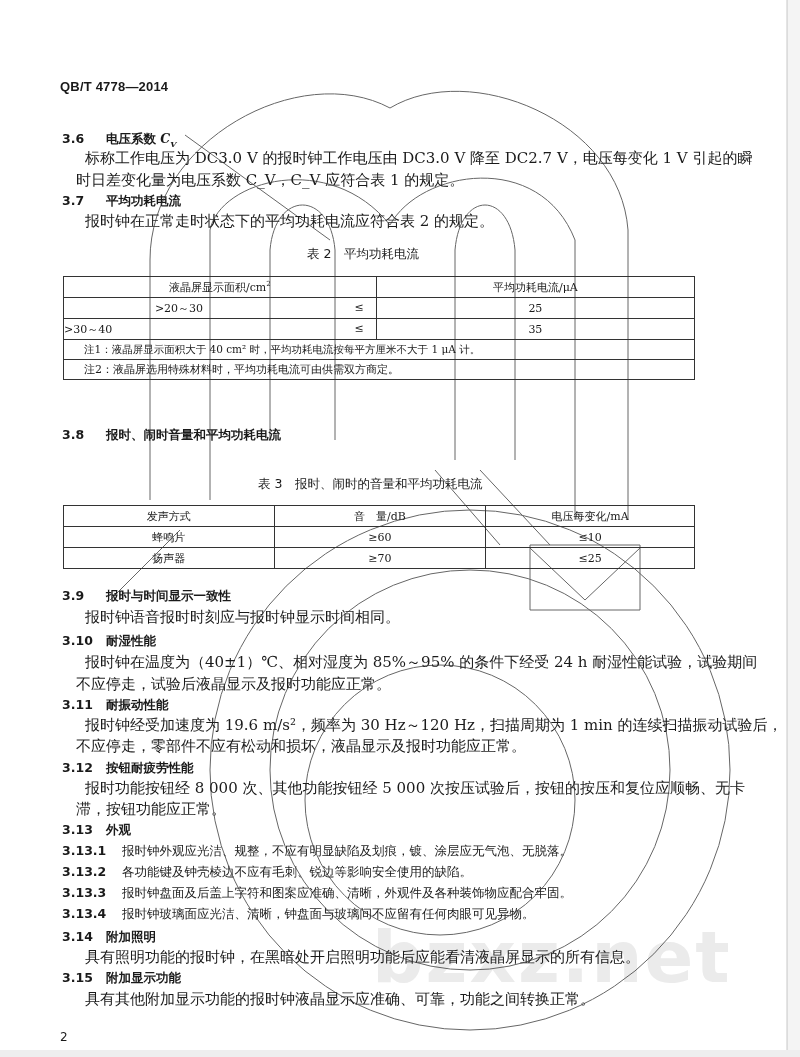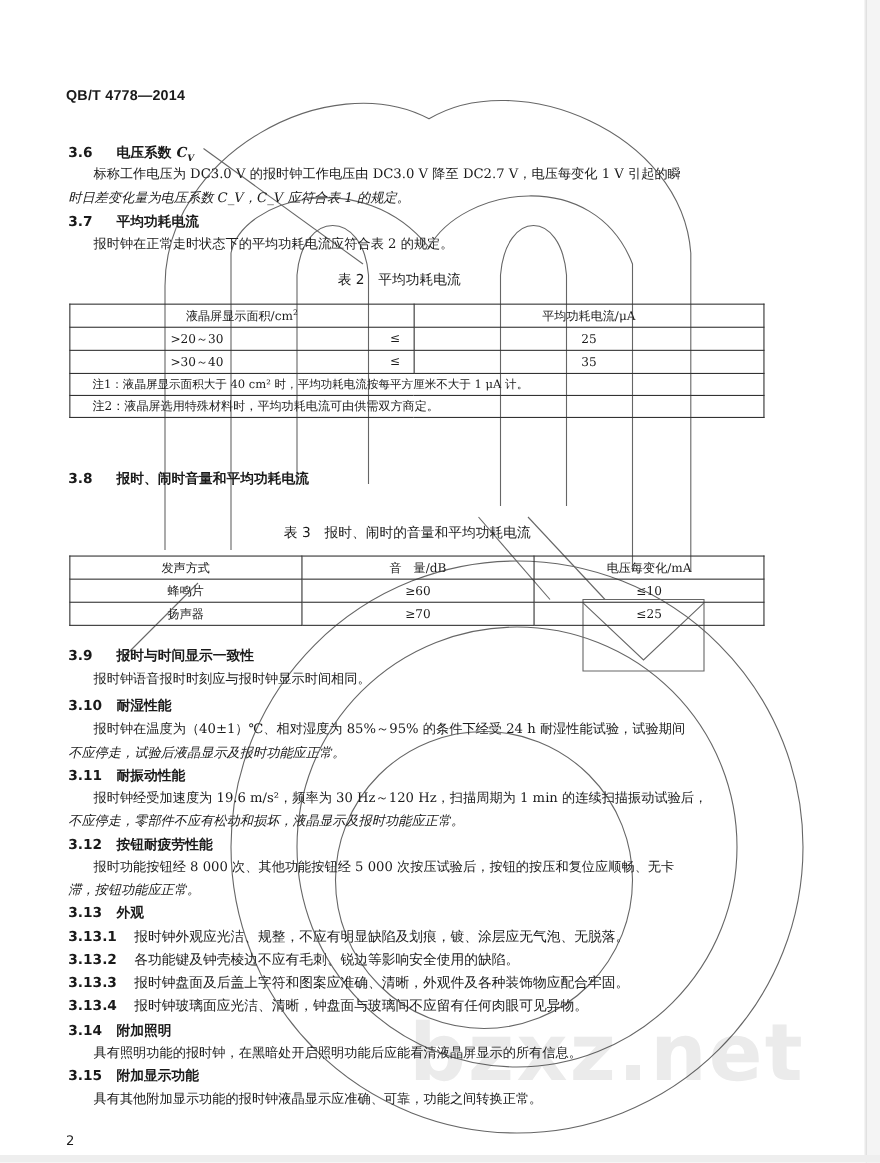--- a/index.html
+++ b/index.html
@@ -26,24 +26,24 @@
     font-weight: bold; font-size: 13px; letter-spacing: 0.2px;
   }
   .h {
     position: absolute; left: 62px;
     font-family: "DejaVu Sans", "Liberation Sans", sans-serif;
     font-weight: bold; font-size: 12.5px; white-space: nowrap;
   }
   .h .num { display: inline-block; min-width: 44px; }
   .h .num.wider { min-width: 60px; }
   .p {
-    position: absolute; font-size: 12px; white-space: nowrap; line-height: 16px;
+    position: absolute; font-size: 15px; white-space: nowrap; line-height: 16px;
   }
   .ind { left: 85px; }
-  .cont { left: 62px; font-style: italic; }
+  .cont { left: 76px; }
   .cap {
     position: absolute; font-family: "DejaVu Sans", "Liberation Sans", sans-serif;
     font-weight: normal; font-size: 12.5px; white-space: nowrap;
   }
   i.cv { font-style: italic; font-family: "DejaVu Serif", serif; }
   i.cv sub { font-size: 8px; }
 
   table.t {
     position: absolute; border-collapse: collapse;
     font-size: 11px;
@@ -94,21 +94,21 @@
     <tbody>
         <tr>
       <td>液晶屏显示面积/cm<sup>2</sup></td>
       <td>平均功耗电流/μA</td>
     </tr>
     <tr>
       <td class="rel"><span style="float:left; width:230px; text-align:center">&gt;20～30</span><span>≤</span></td>
       <td>25</td>
     </tr>
     <tr>
-      <td class="rel"><span style="float:left; width:230px; text-align:center">&gt;30～40</span><span>≤</span></td>
+      <td class="rel"><span style="float:left; width:230px; text-align:left">&gt;30～40</span><span>≤</span></td>
       <td>35</td>
     </tr>
     <tr>
       <td class="note" colspan="2">注1：液晶屏显示面积大于 40 cm² 时，平均功耗电流按每平方厘米不大于 1 μA 计。</td>
     </tr>
     <tr>
       <td class="note2" colspan="2">注2：液晶屏选用特殊材料时，平均功耗电流可由供需双方商定。</td>
     </tr>
   </tbody>
     </table>

